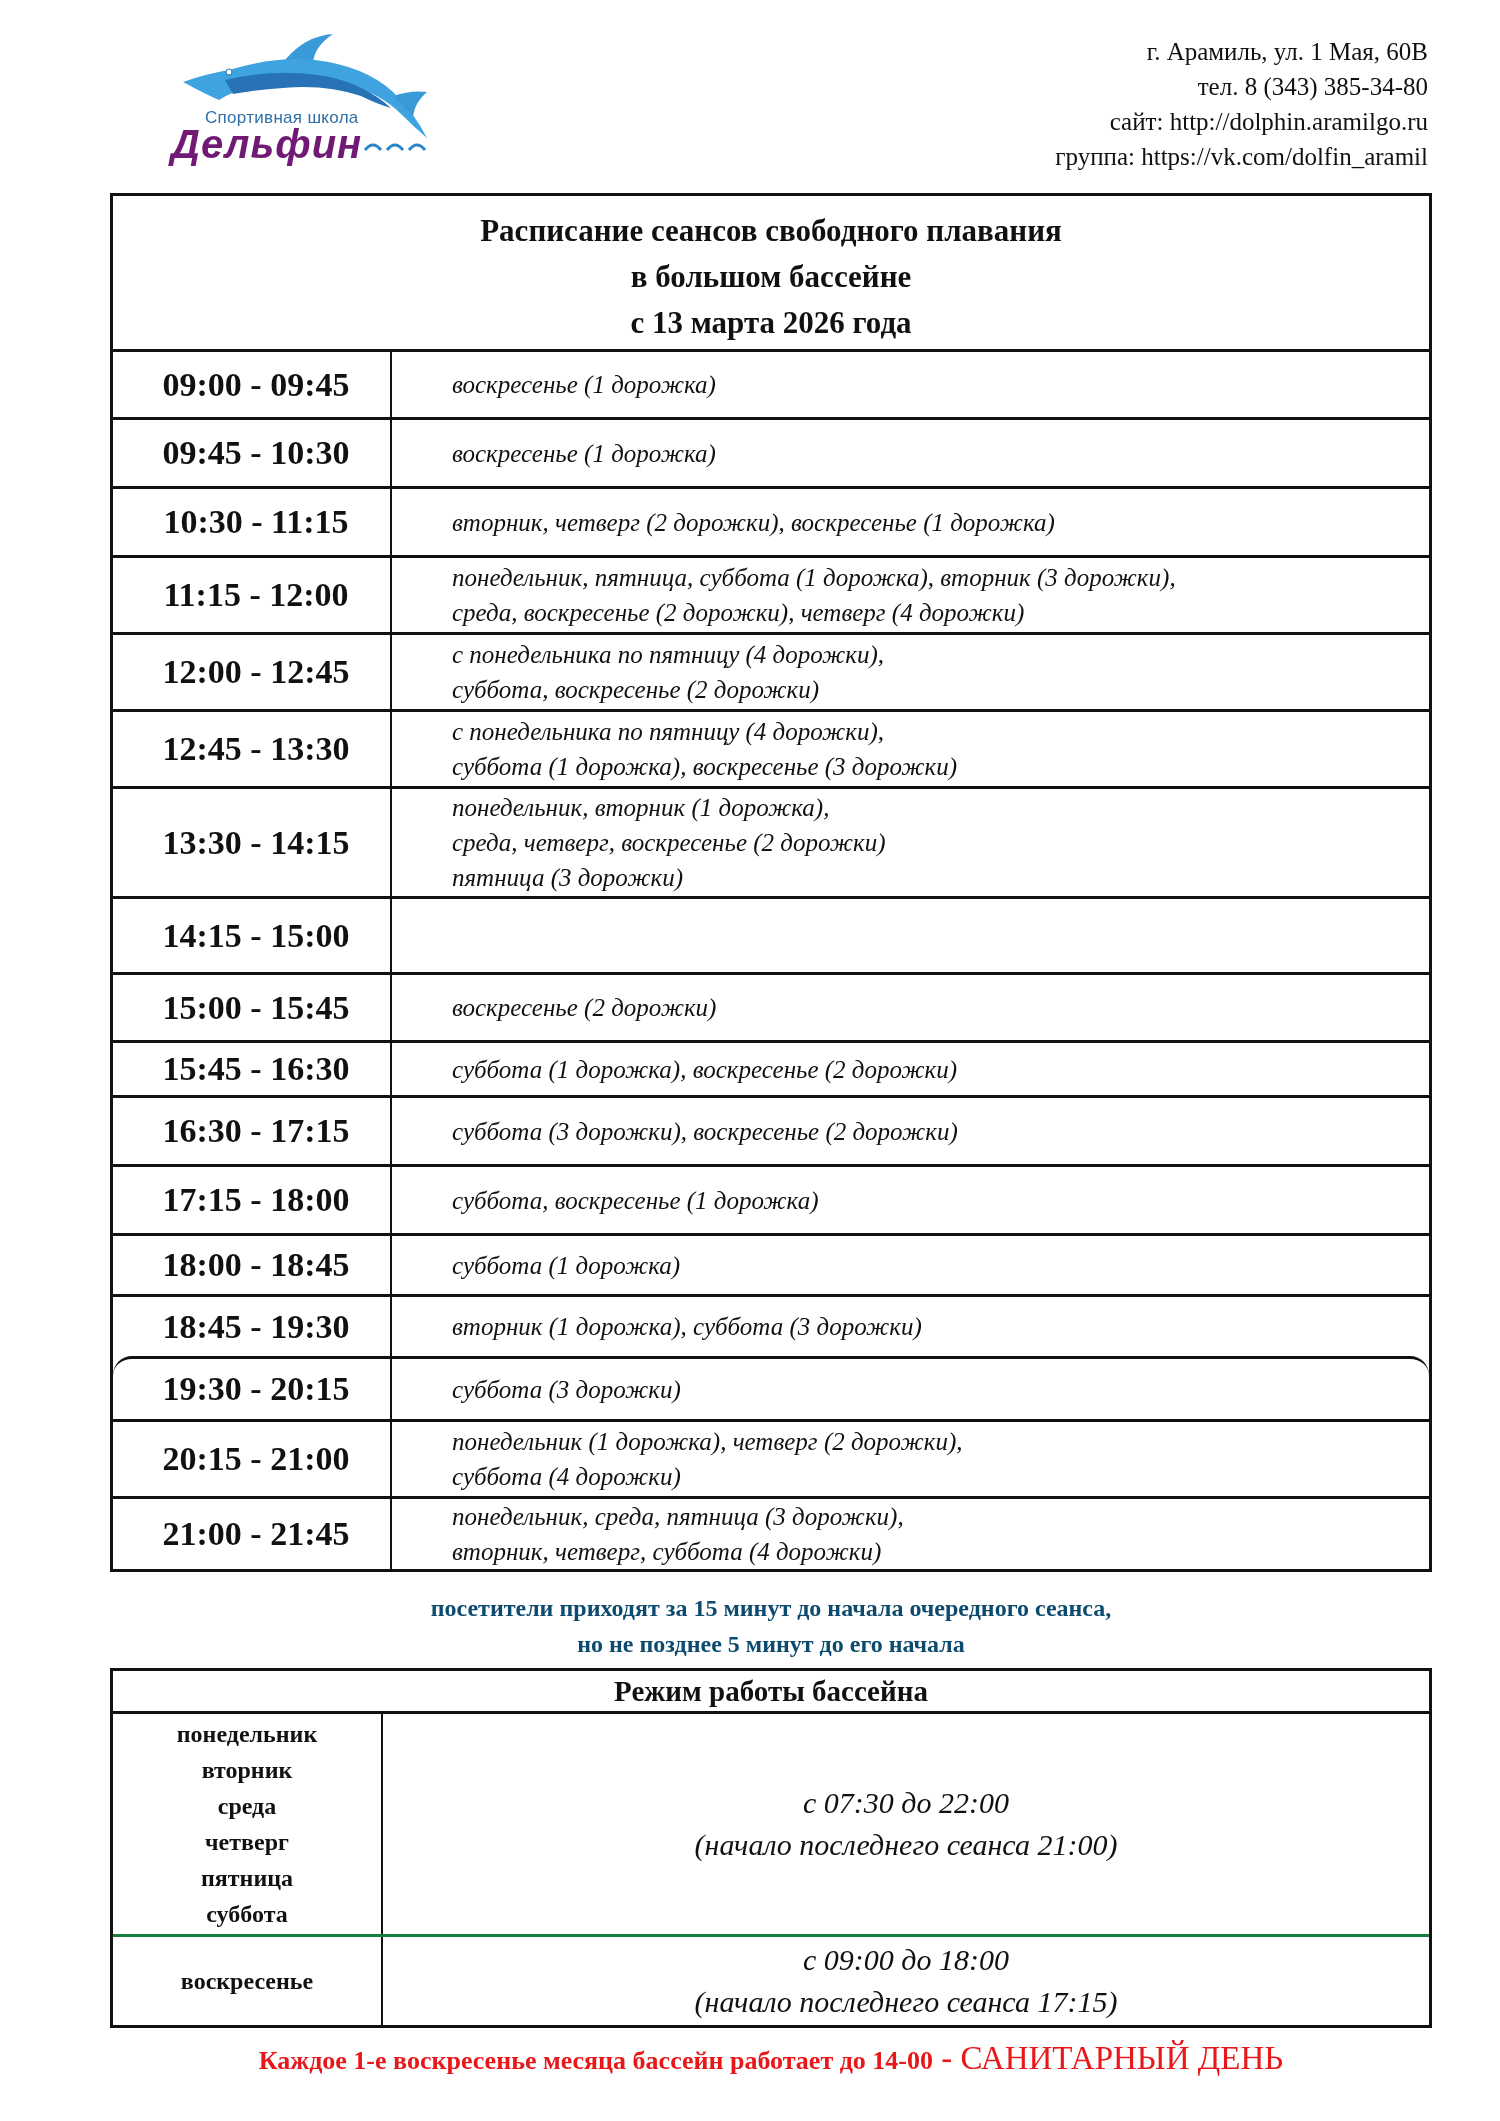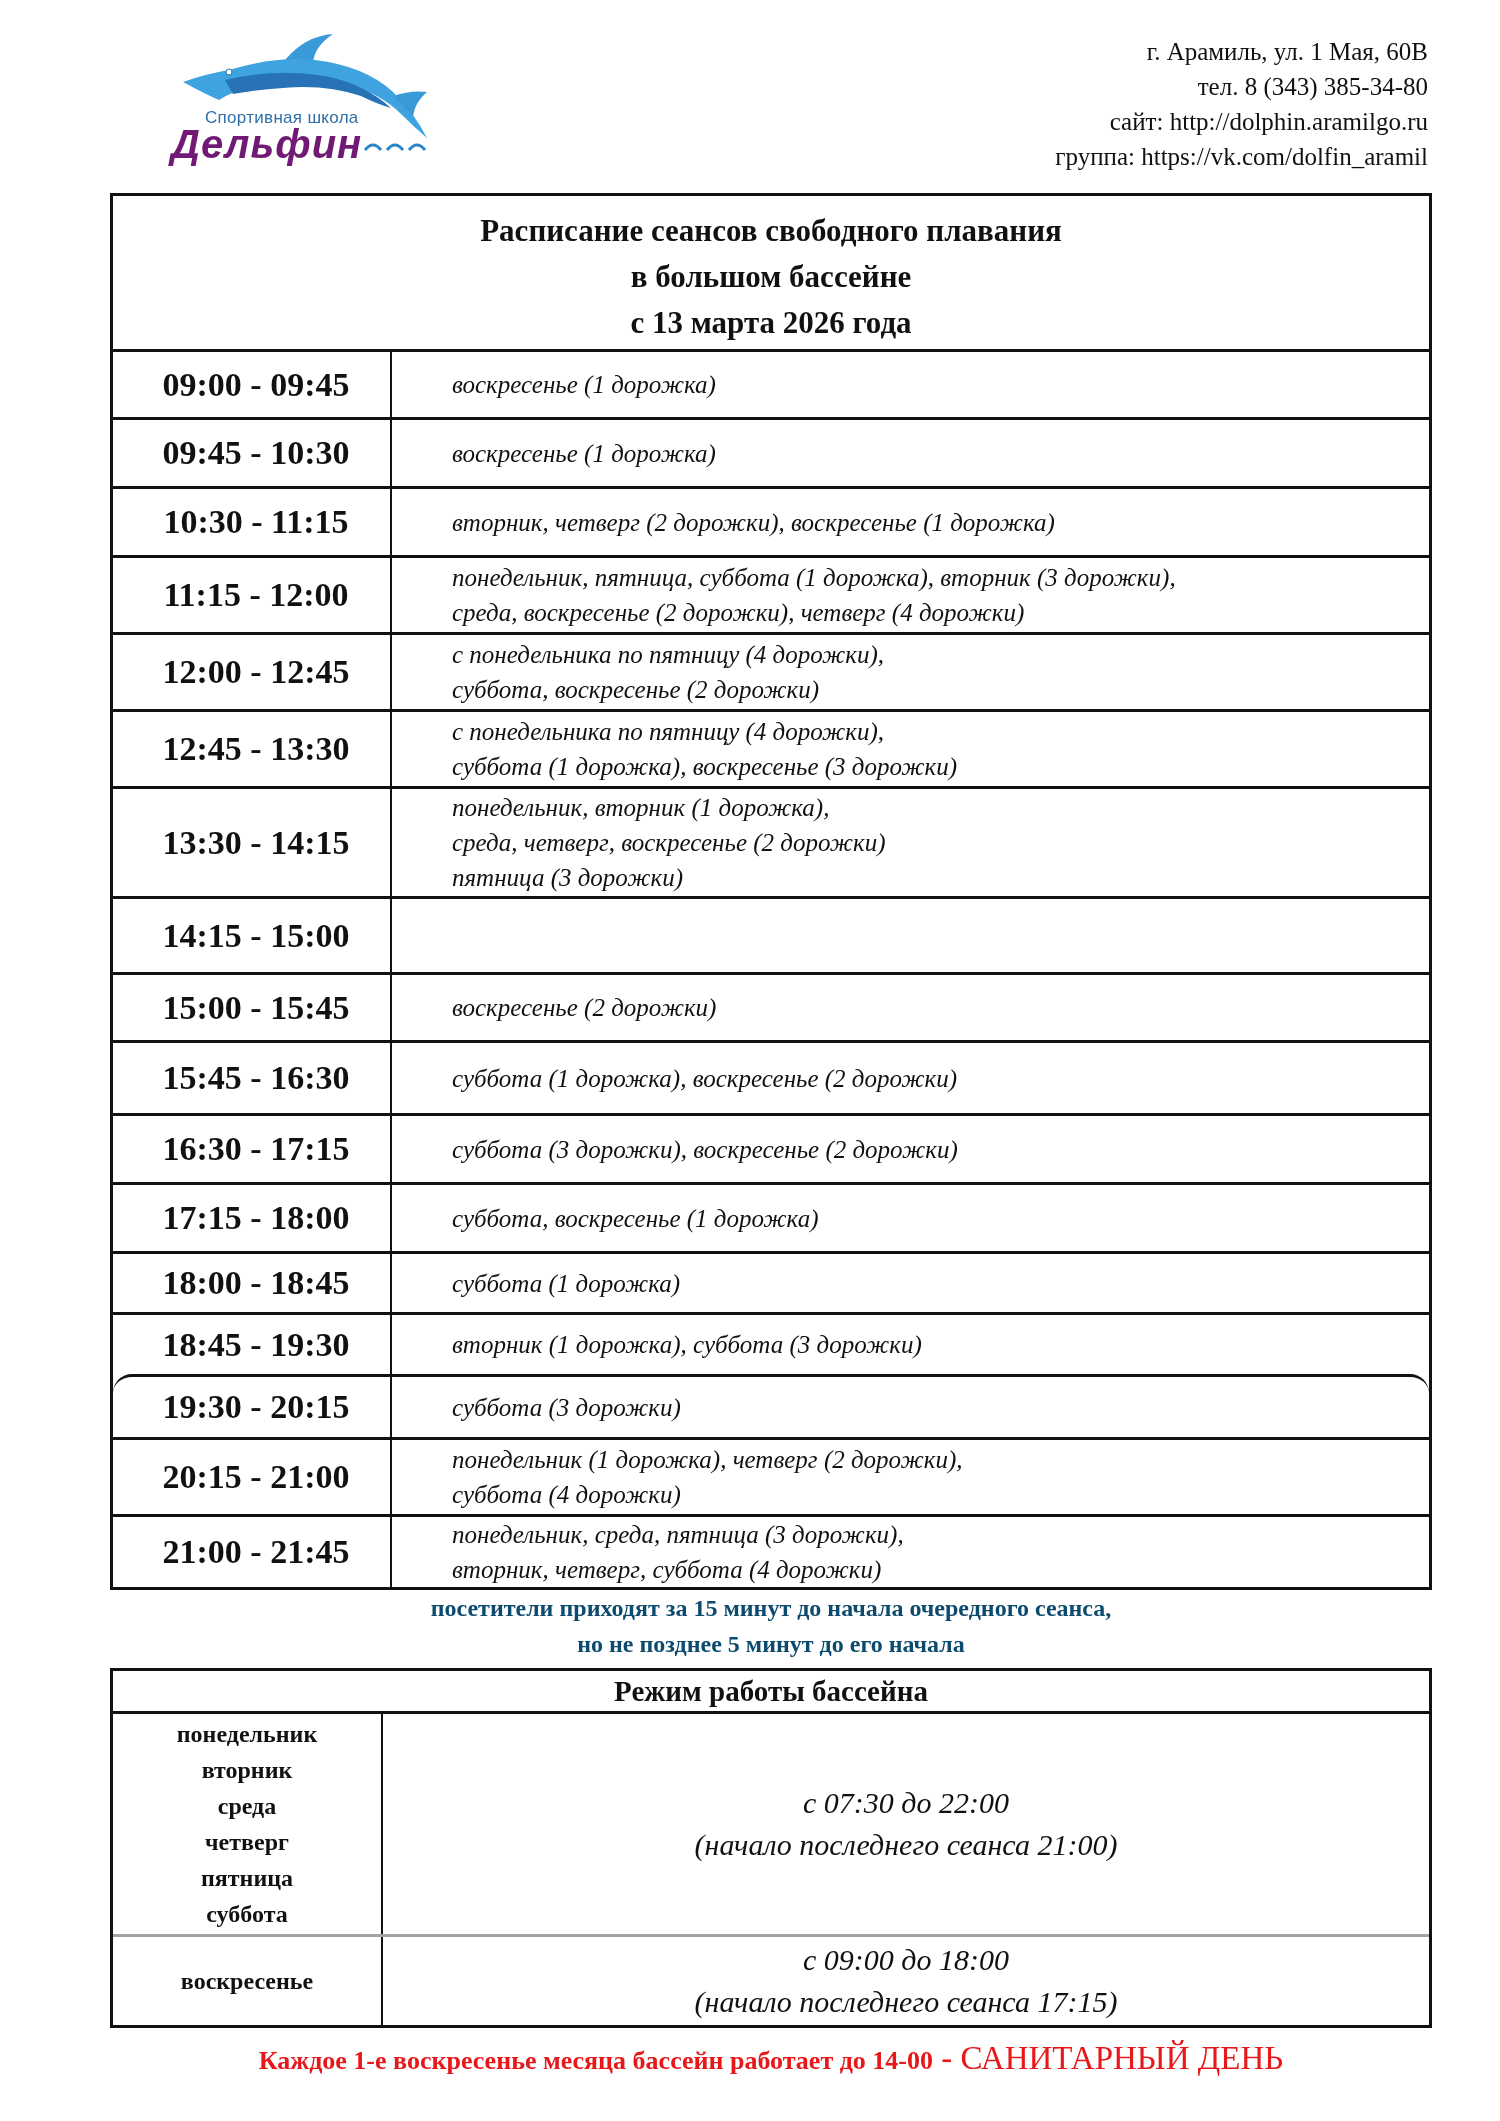--- a/index.html
+++ b/index.html
@@ -23,21 +23,21 @@
   .time { width: 270px; border-right: 2px solid #111; display: flex; align-items: center; justify-content: center;
           font-weight: bold; font-size: 34px; box-sizing: border-box; margin-left: 9px; }
   .days { flex: 1; display: flex; flex-direction: column; justify-content: center; padding-left: 60px;
           font-style: italic; font-size: 25px; line-height: 35px; }
 
   .note { position: absolute; left: 110px; width: 1322px; text-align: center; color: #0c4a6e; font-weight: bold; font-size: 24px; }
 
   .hours { position: absolute; left: 110px; top: 1668px; width: 1322px; border: 3px solid #111; box-sizing: border-box; }
   .hours-head { height: 40px; display: flex; align-items: center; justify-content: center; font-weight: bold; font-size: 29px; border-bottom: 3px solid #111; }
   .hrow { display: flex; box-sizing: border-box; }
-  .hrow + .hrow { border-top: 3px solid #a3a3a3; }
+  .hrow + .hrow { border-top: 3px solid #15803d; }
   .hdays { width: 270px; border-right: 2px solid #111; display: flex; flex-direction: column; align-items: center; justify-content: center;
            font-weight: bold; font-size: 24px; line-height: 36px; box-sizing: border-box; }
   .htime { flex: 1; display: flex; flex-direction: column; align-items: center; justify-content: center; font-style: italic; font-size: 30px; line-height: 42px; }
 
   .footer { position: absolute; left: 110px; width: 1322px; top: 2040px; text-align: center; color: #e8181a; font-weight: bold; font-size: 26px; white-space: nowrap; }
   .footer .big { font-size: 33px; font-weight: normal; }
 </style>
 </head>
 <body>
 
@@ -123,21 +123,21 @@
     </div>
     <div class="row" style="height: 76px;">
       <div class="time">14:15 - 15:00</div>
     </div>
     <div class="row" style="height: 68px;">
       <div class="time">15:00 - 15:45</div>
       <div class="days">
         <div>воскресенье (2 дорожки)</div>
       </div>
     </div>
-    <div class="row" style="height: 73px;">
+    <div class="row" style="height: 55px;">
       <div class="time">15:45 - 16:30</div>
       <div class="days">
         <div>суббота (1 дорожка), воскресенье (2 дорожки)</div>
       </div>
     </div>
     <div class="row" style="height: 69px;">
       <div class="time">16:30 - 17:15</div>
       <div class="days">
         <div>суббота (3 дорожки), воскресенье (2 дорожки)</div>
       </div>

